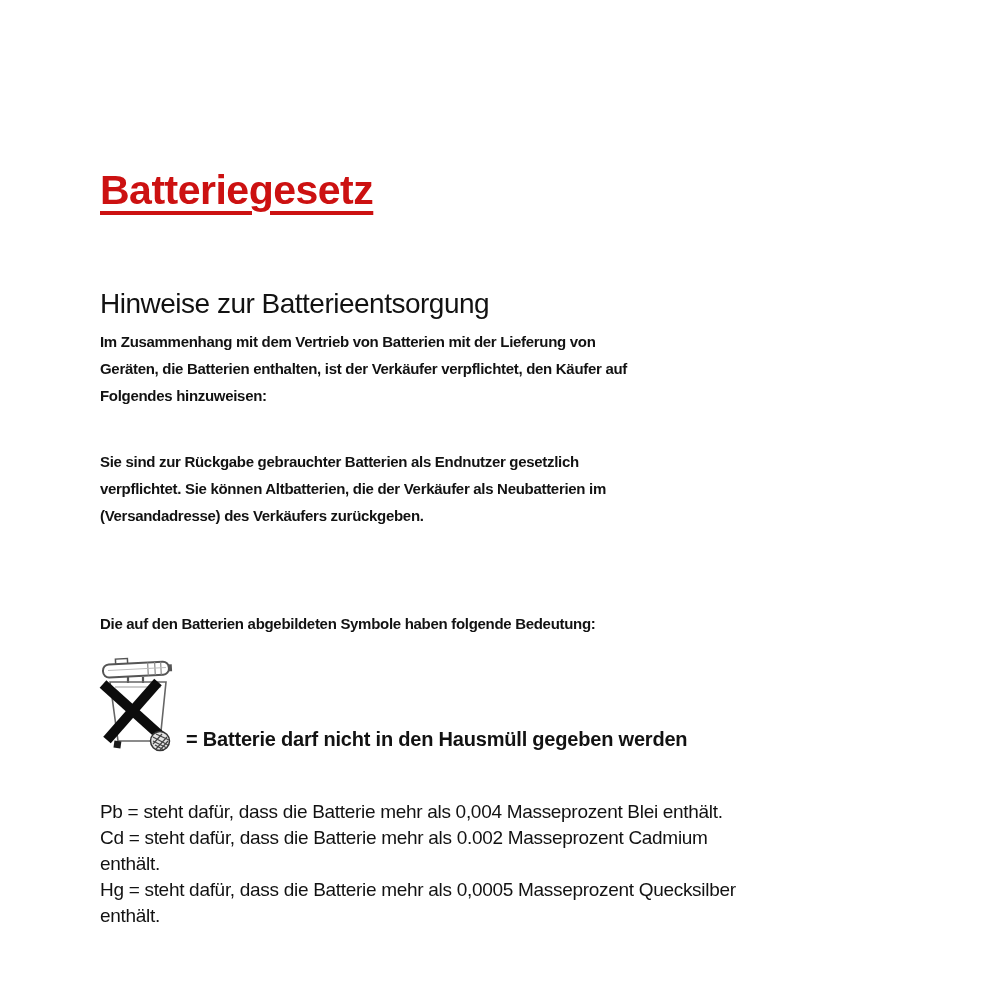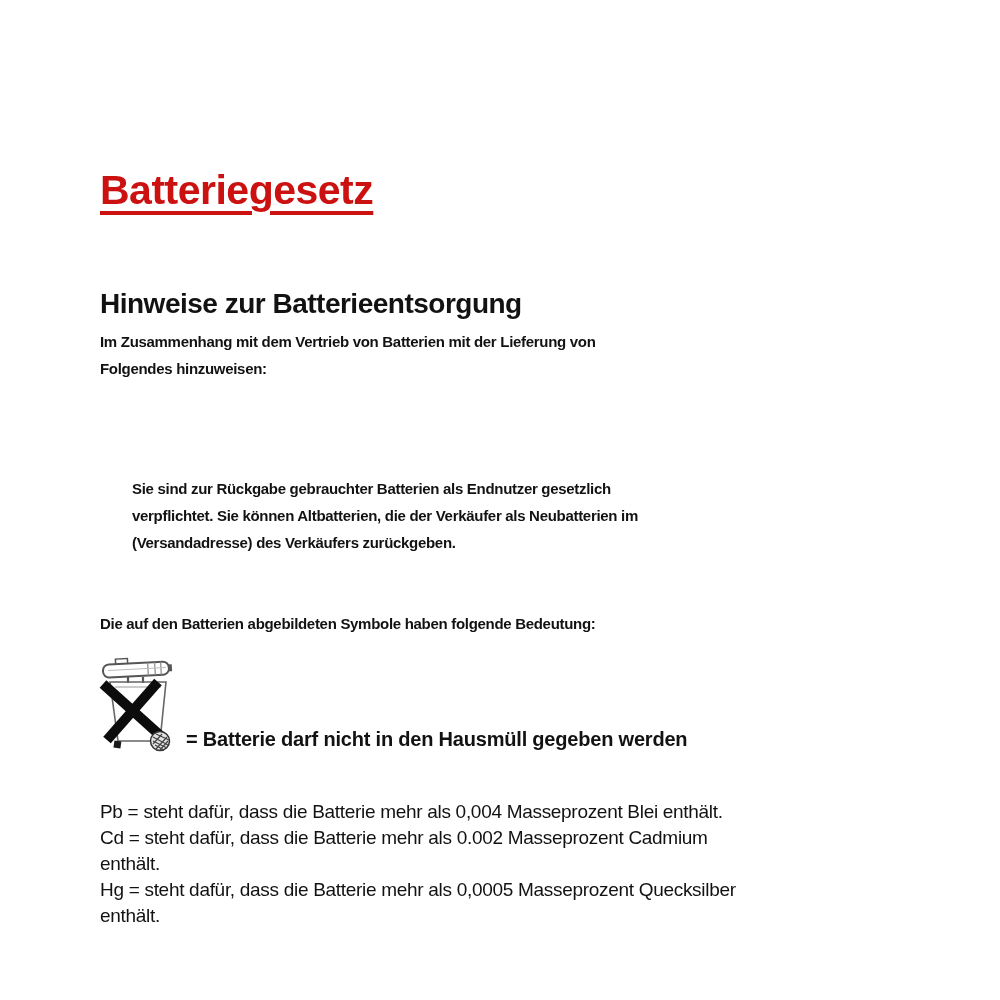--- a/index.html
+++ b/index.html
@@ -27,21 +27,21 @@
     text-decoration: underline;
     text-decoration-thickness: 4px;
     text-underline-offset: 7px;
     white-space: nowrap;
     letter-spacing: -0.5px;
   }
   .section-heading {
     left: 100px;
     top: 268px;
     font-size: 28px;
-    font-weight: bold;
+    font-weight: normal;
     letter-spacing: -0.5px;
     white-space: nowrap;
     margin-top: 20px;
   }
   .body-block { left: 100px; }
   .body-line {
     font-size: 15px;
     font-weight: bold;
     line-height: 27px;
     letter-spacing: -0.3px;
@@ -77,24 +77,25 @@
 <body>
 
 <div class="page">
 
   <h1 class="abs doc-title">Batteriegesetz</h1>
 
   <h2 class="abs section-heading">Hinweise zur Batterieentsorgung</h2>
 
   <div class="abs body-block" style="top:328px;">
     <div class="body-line">Im Zusammenhang mit dem Vertrieb von Batterien mit der Lieferung von</div>
+    <div class="body-line">Geräten, die Batterien enthalten, ist der Verkäufer verpflichtet, den Käufer auf</div>
     <div class="body-line">Folgendes hinzuweisen:</div>
   </div>
 
-  <div class="abs body-block" style="top:475px;margin-left:32px;">
+  <div class="abs body-block" style="top:448px;">
     <div class="body-line">Sie sind zur Rückgabe gebrauchter Batterien als Endnutzer gesetzlich</div>
     <div class="body-line">verpflichtet. Sie können Altbatterien, die der Verkäufer als Neubatterien im</div>
     <div class="body-line">(Versandadresse) des Verkäufers zurückgeben.</div>
   </div>
 
   <div class="abs body-block" style="top:610px;">
     <div class="body-line">Die auf den Batterien abgebildeten Symbole haben folgende Bedeutung:</div>
   </div>
 
   <div class="abs bin-row">

